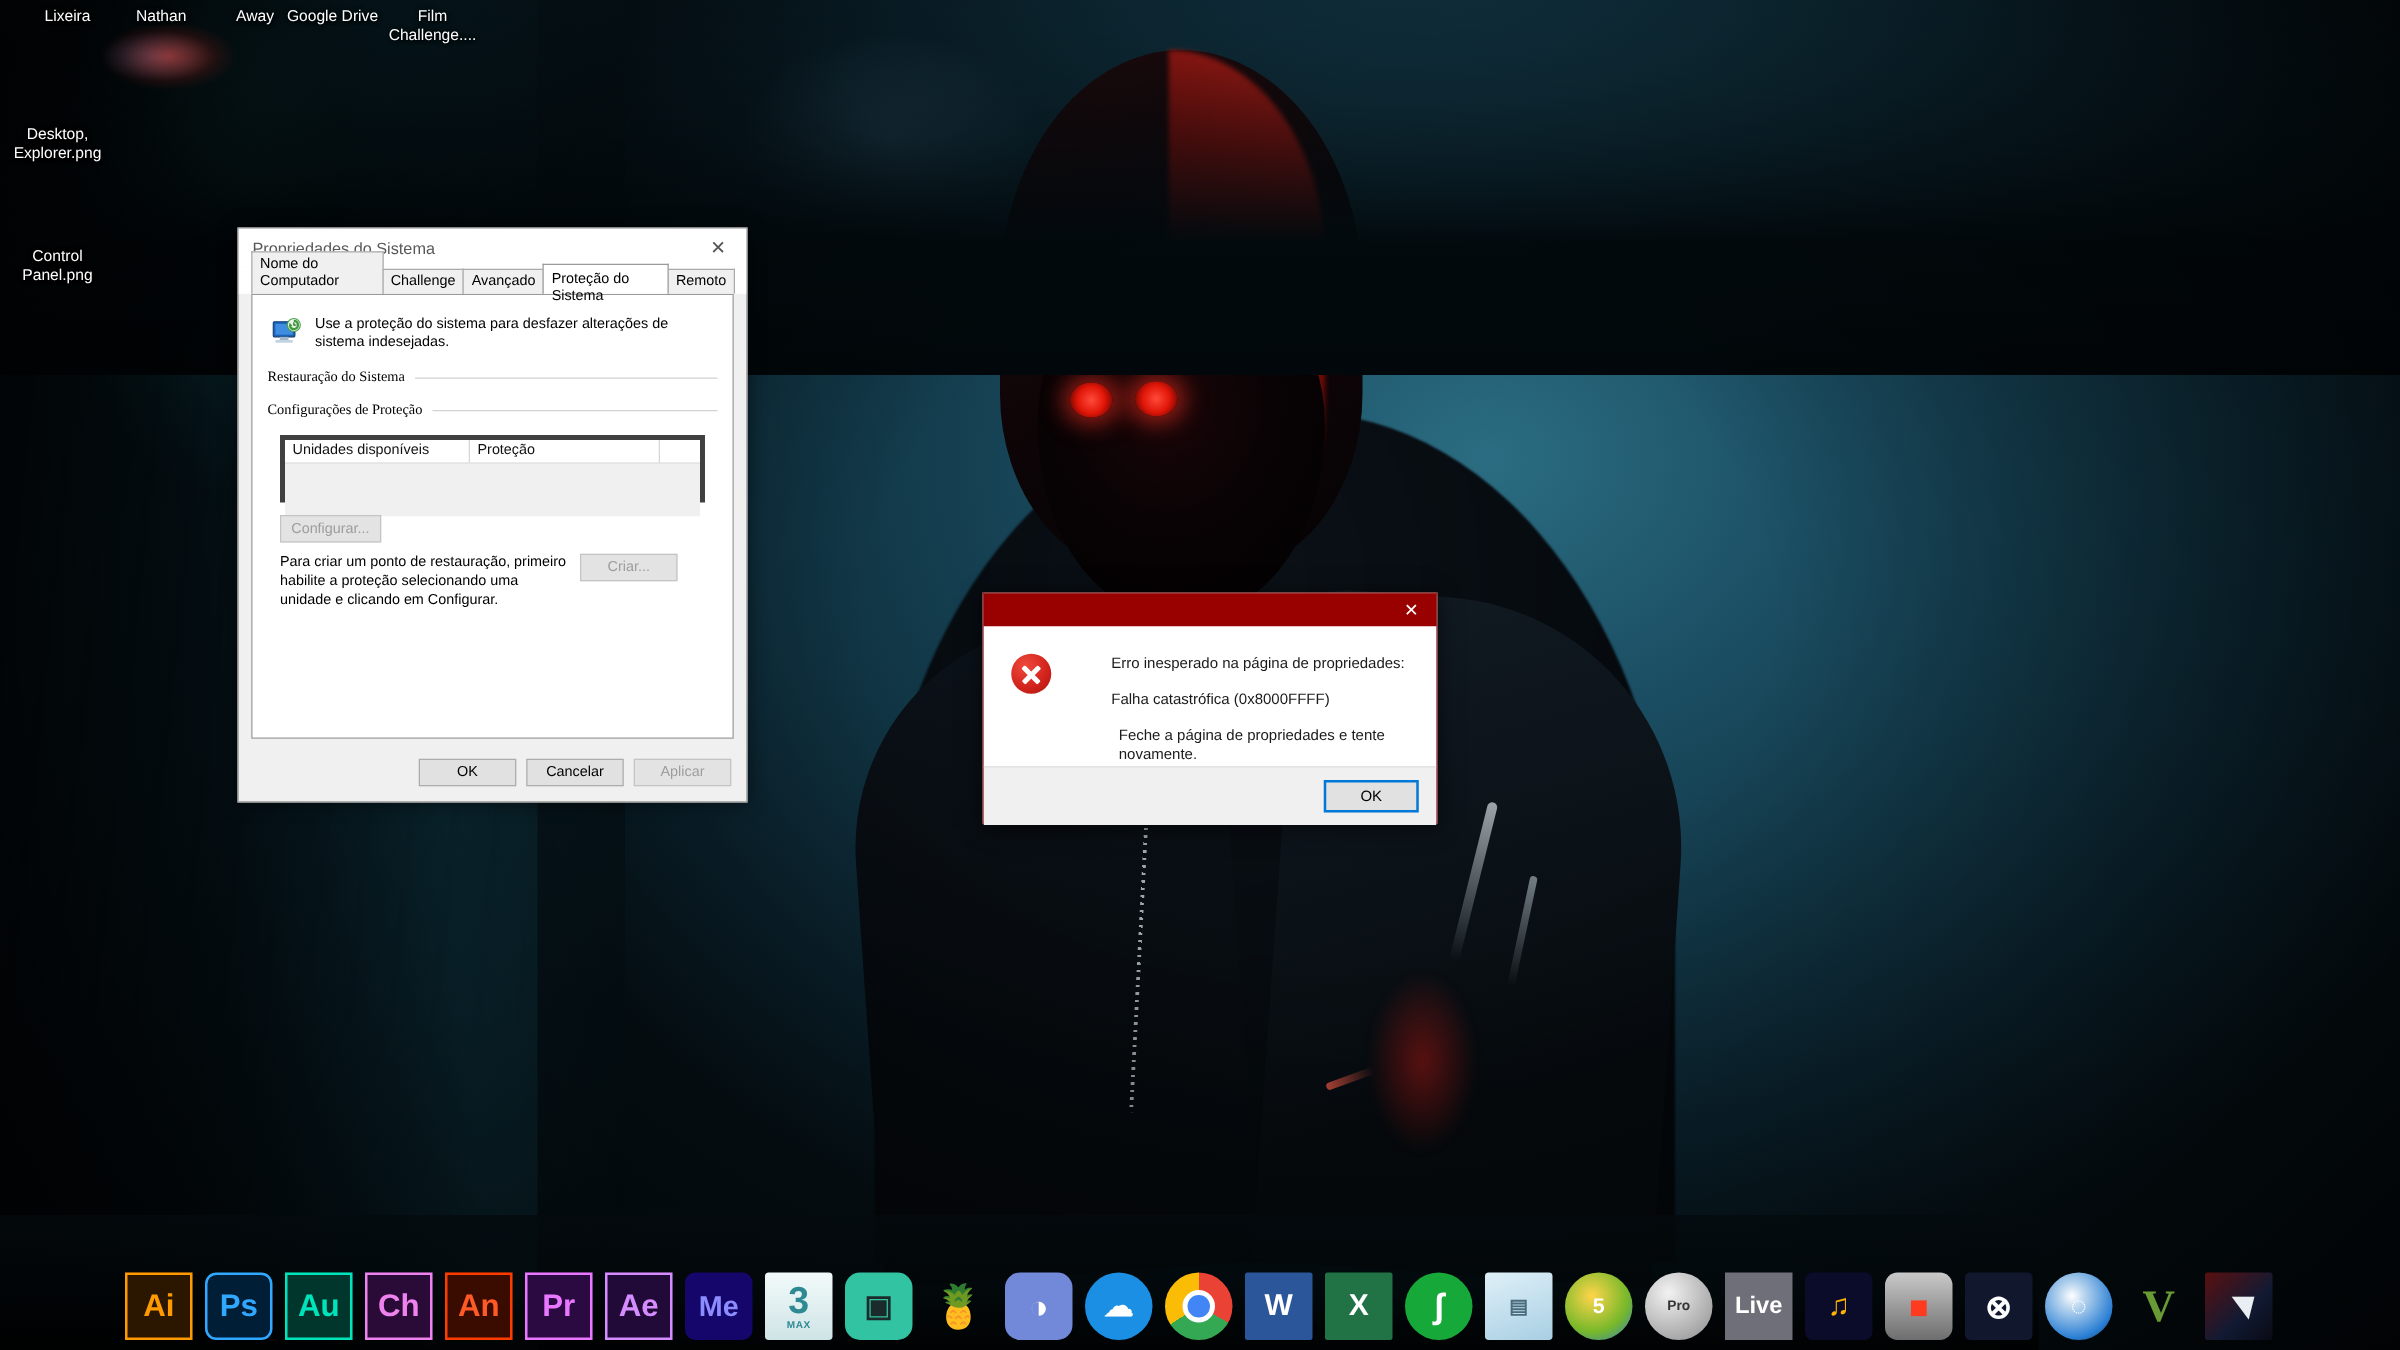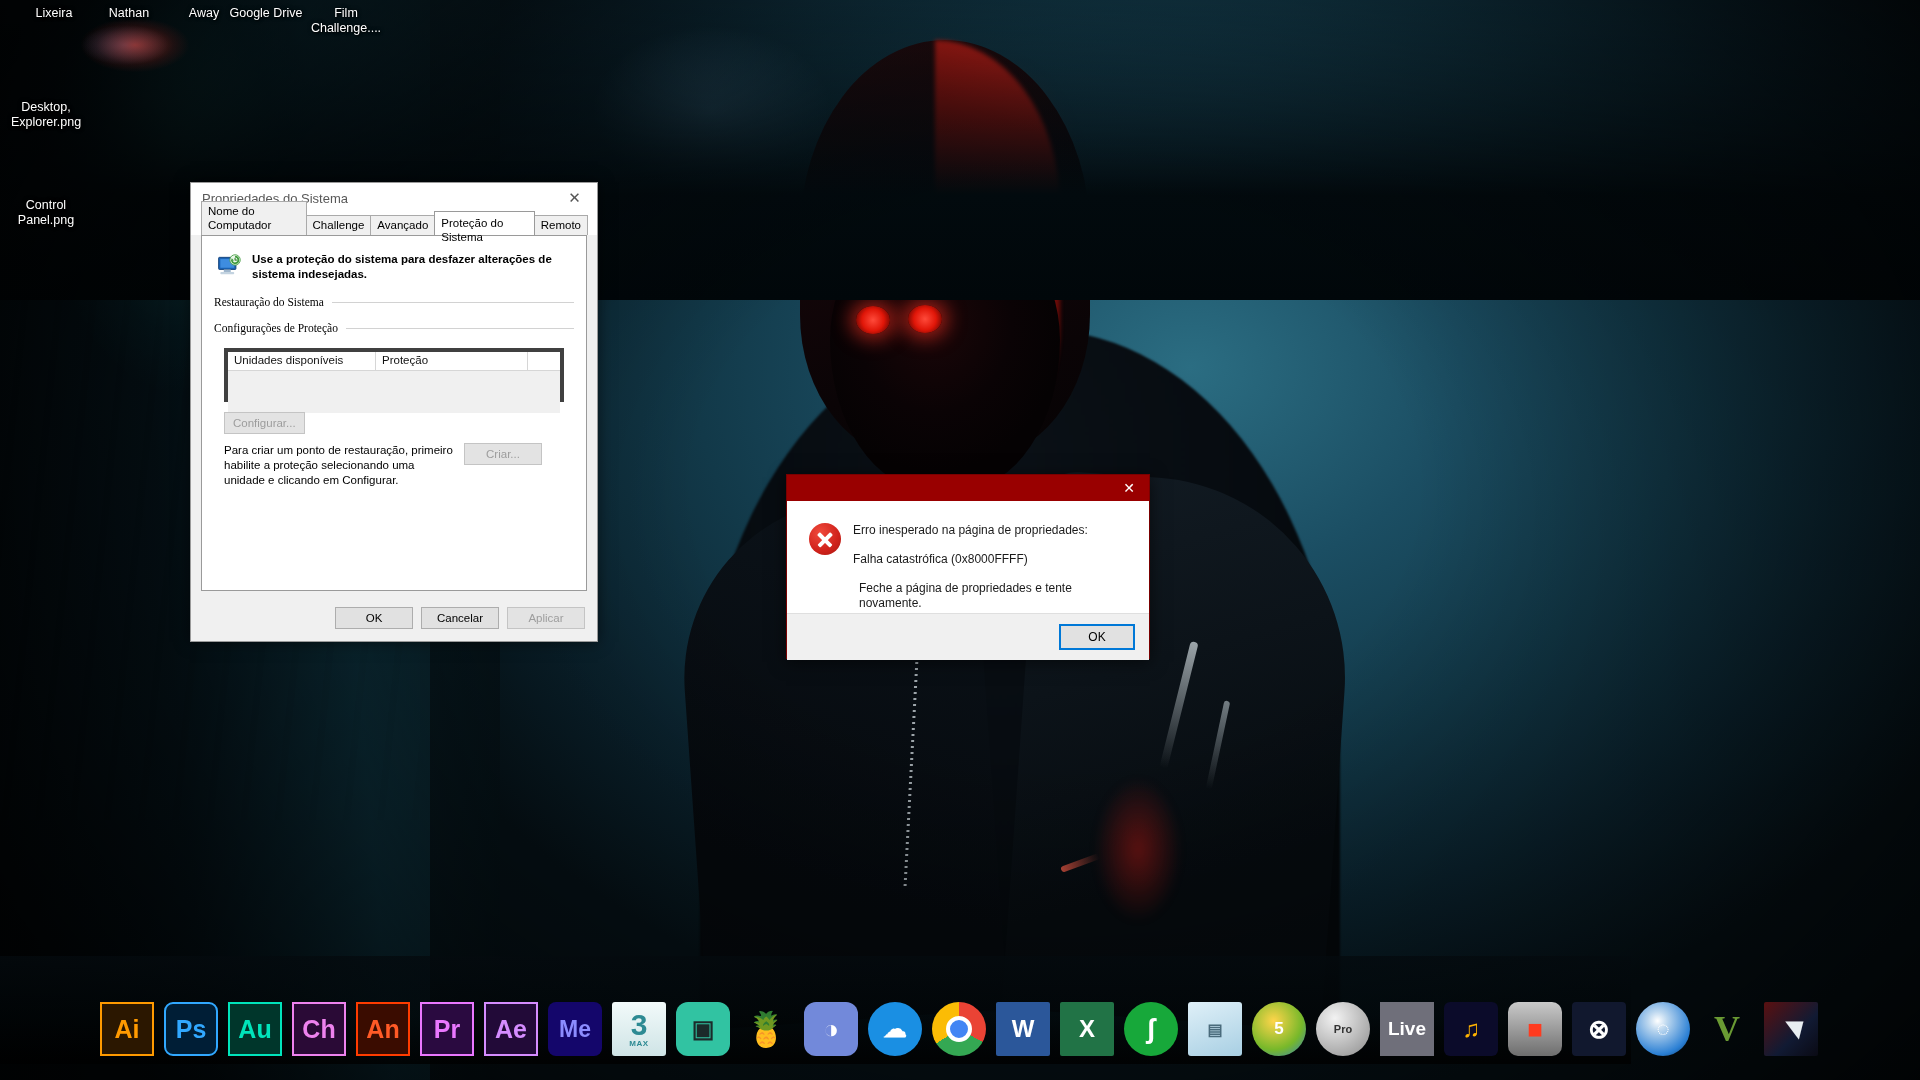--- a/index.html
+++ b/index.html
@@ -214,21 +214,21 @@
   }
   .sp-body {
     background: #ffffff;
     border: 1px solid #9a9a9a;
     border-top: 1px solid #9a9a9a;
     margin: 0 10px;
     height: 356px;
     position: relative;
     padding: 10px 12px;
   }
-  .sp-intro { display: flex; gap: 10px; align-items: flex-start; padding: 6px 2px 0 2px; font-weight: bold; }
+  .sp-intro { display: flex; gap: 10px; align-items: flex-start; padding: 6px 2px 0 2px; }
   .sp-intro-text { font-size: 11.5px; line-height: 15px; max-width: 320px; }
 
   .grp { margin-top: 14px; }
   .grp-head { display: flex; align-items: center; gap: 8px; font-size: 11.5px; font-family: Liberation Serif, serif; }
   .grp-head .rule { flex: 1; height: 1px; background: #d2d2d2; }
   .grp-inner { padding: 8px 10px 0 10px; }
 
   .row-split { display: flex; gap: 10px; align-items: flex-start; }
   .row-split .txt { font-size: 11.5px; line-height: 15px; width: 230px; }
 
@@ -308,21 +308,21 @@
   }
   .err-icon::before, .err-icon::after {
     content: ""; position: absolute;
     left: 7px; top: 14.5px;
     width: 18px; height: 3.5px;
     background: #fff; border-radius: 1px;
   }
   .err-icon::before { transform: rotate(45deg); }
   .err-icon::after { transform: rotate(-45deg); }
   .err-lines { font-size: 12px; color: #1a1a1a; }
-  .err-lines div { margin-bottom: 14px; line-height: 15px; }
+  .err-lines div { margin-bottom: 14px; line-height: 15px; margin-left: 36px; }
   .err-lines div.indent { padding-left: 6px; }
   .err-footer {
     background: #f0f0f0;
     border-top: 1px solid #dfdfdf;
     height: 47px;
     display: flex; align-items: center; justify-content: flex-end;
     padding-right: 14px;
   }
   .err-ok {
     min-width: 76px;
@@ -331,21 +331,21 @@
     border: 2px solid #0078d7;
     font-size: 12px;
     text-align: center;
     cursor: default;
     font-family: "Liberation Sans", sans-serif;
   }
 
   
   #dock {
     position: absolute;
-    left: 0; bottom: 16px;
+    left: 0; bottom: 0;
     width: 1631px; height: 108px;
     background: linear-gradient(#040a0ecc, #01060899 55%, #000000cc);
   }
   .dock-inner {
     position: absolute;
     left: 100px; bottom: 8px;
     display: flex; align-items: flex-end; gap: 10px;
   }
   .dk {
     width: 54px; height: 54px;

